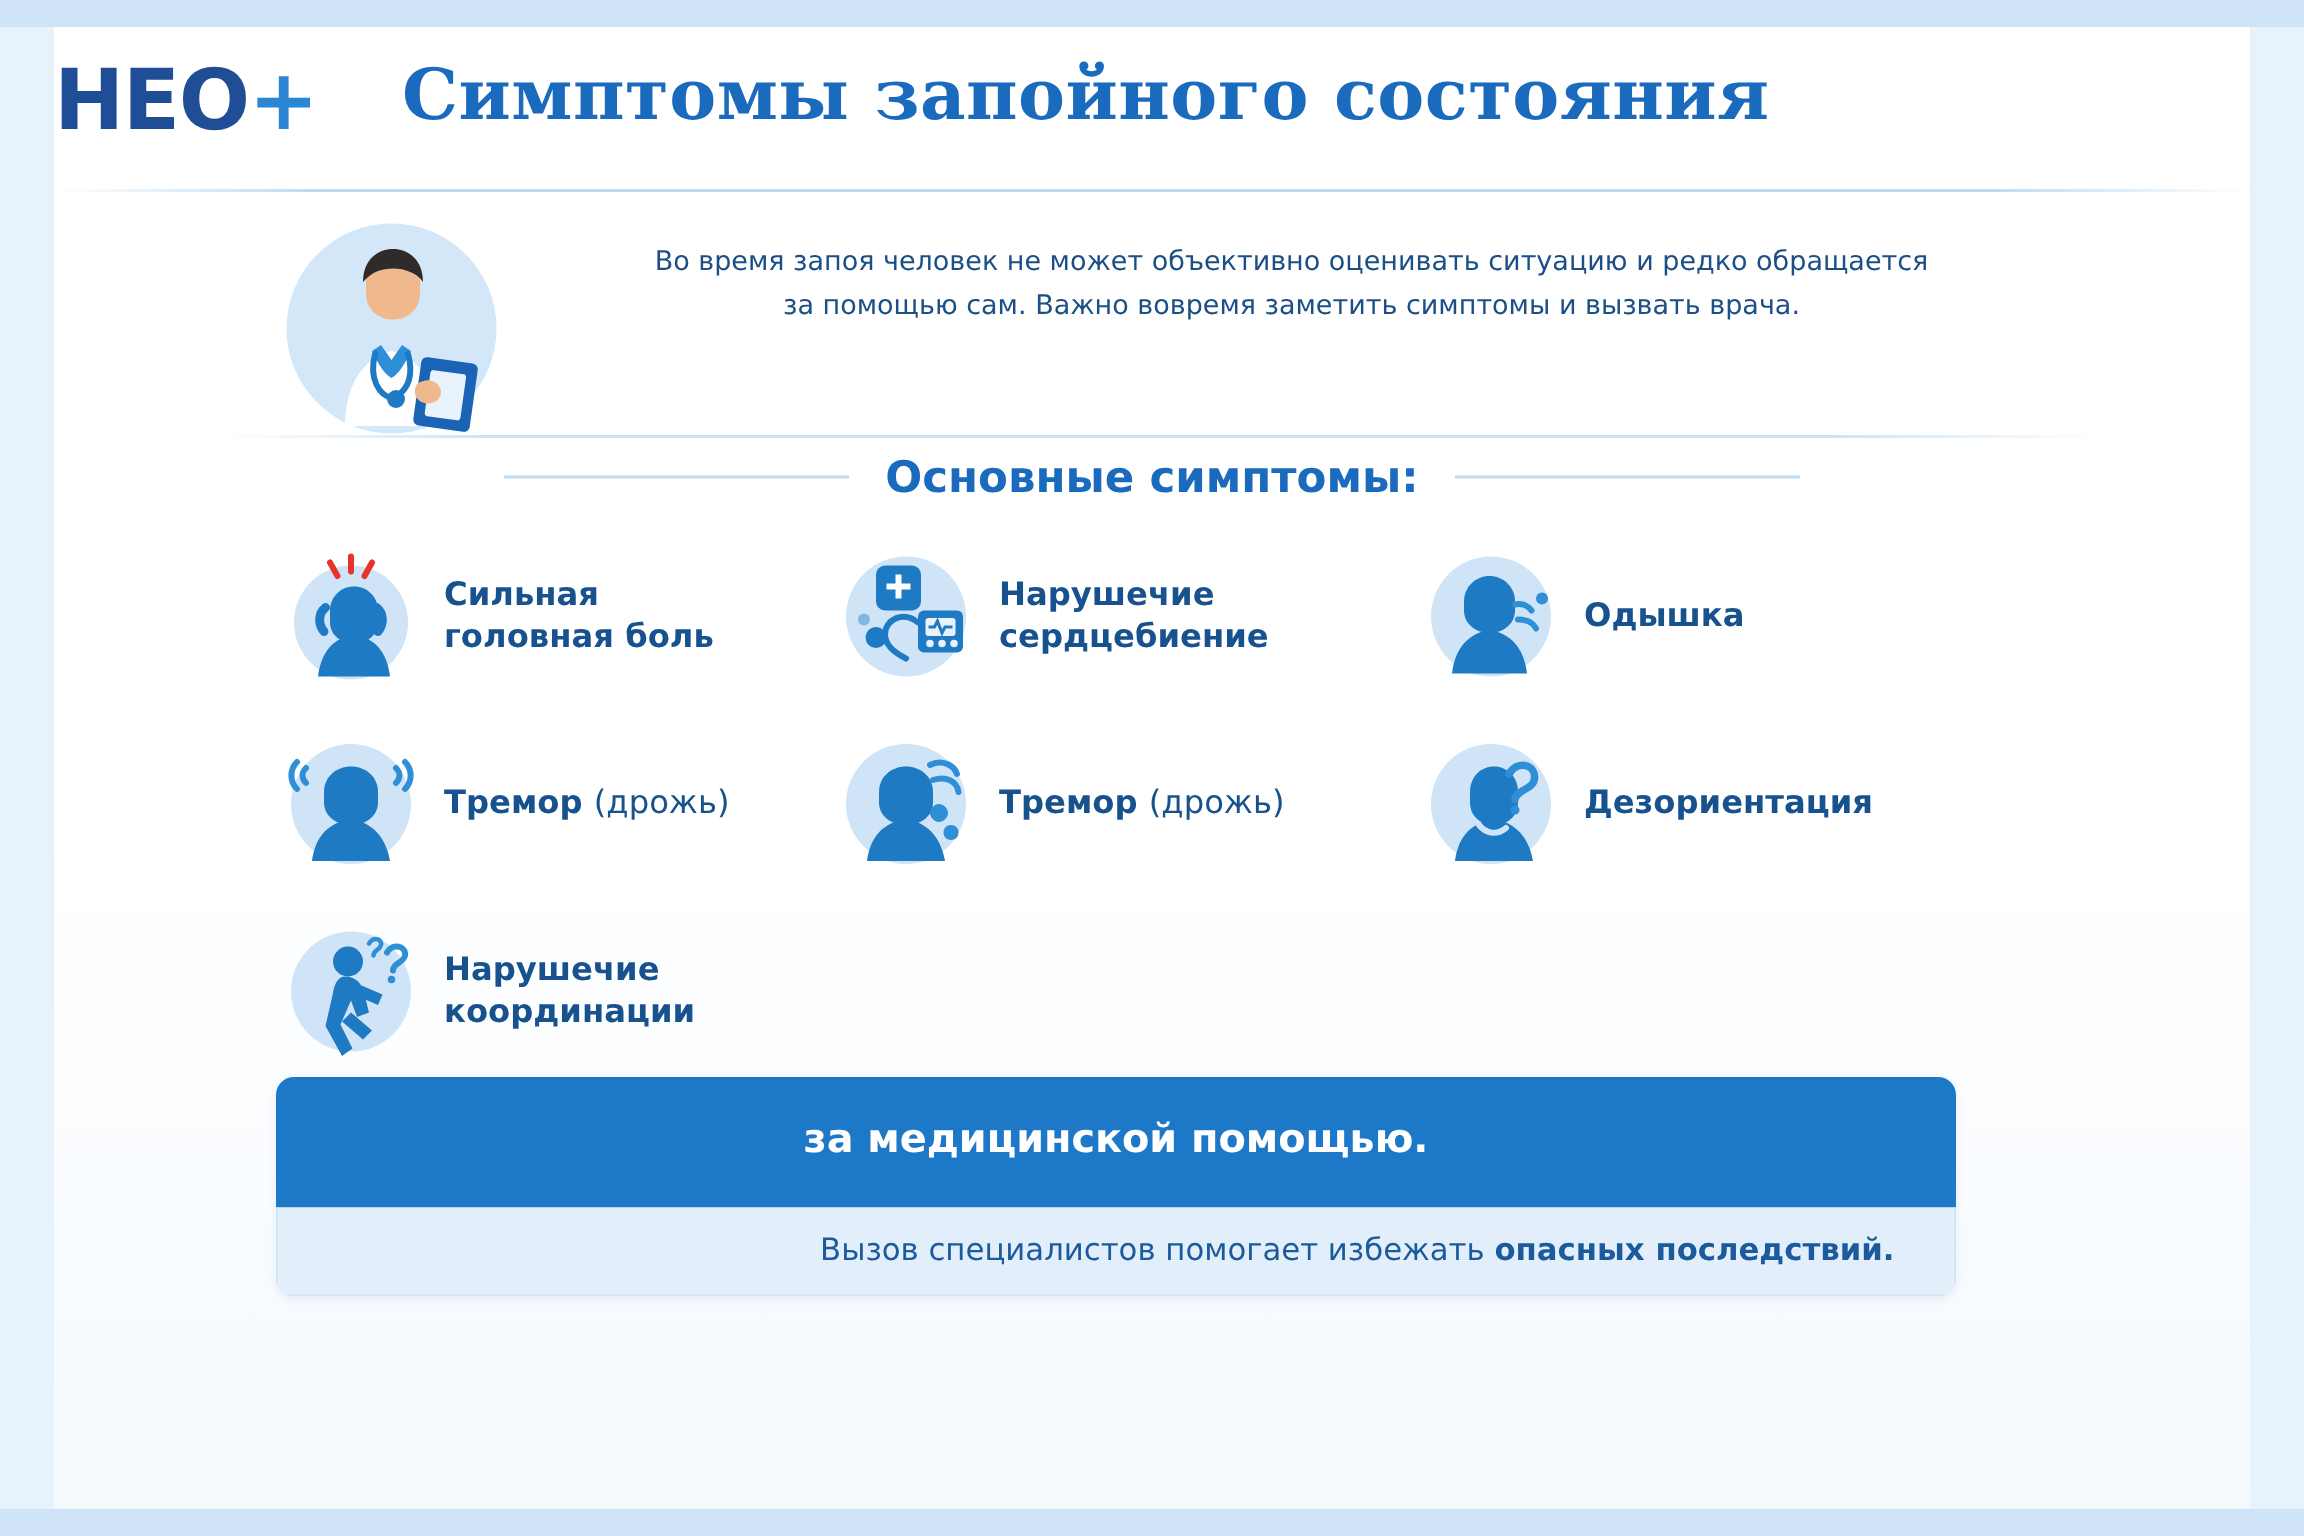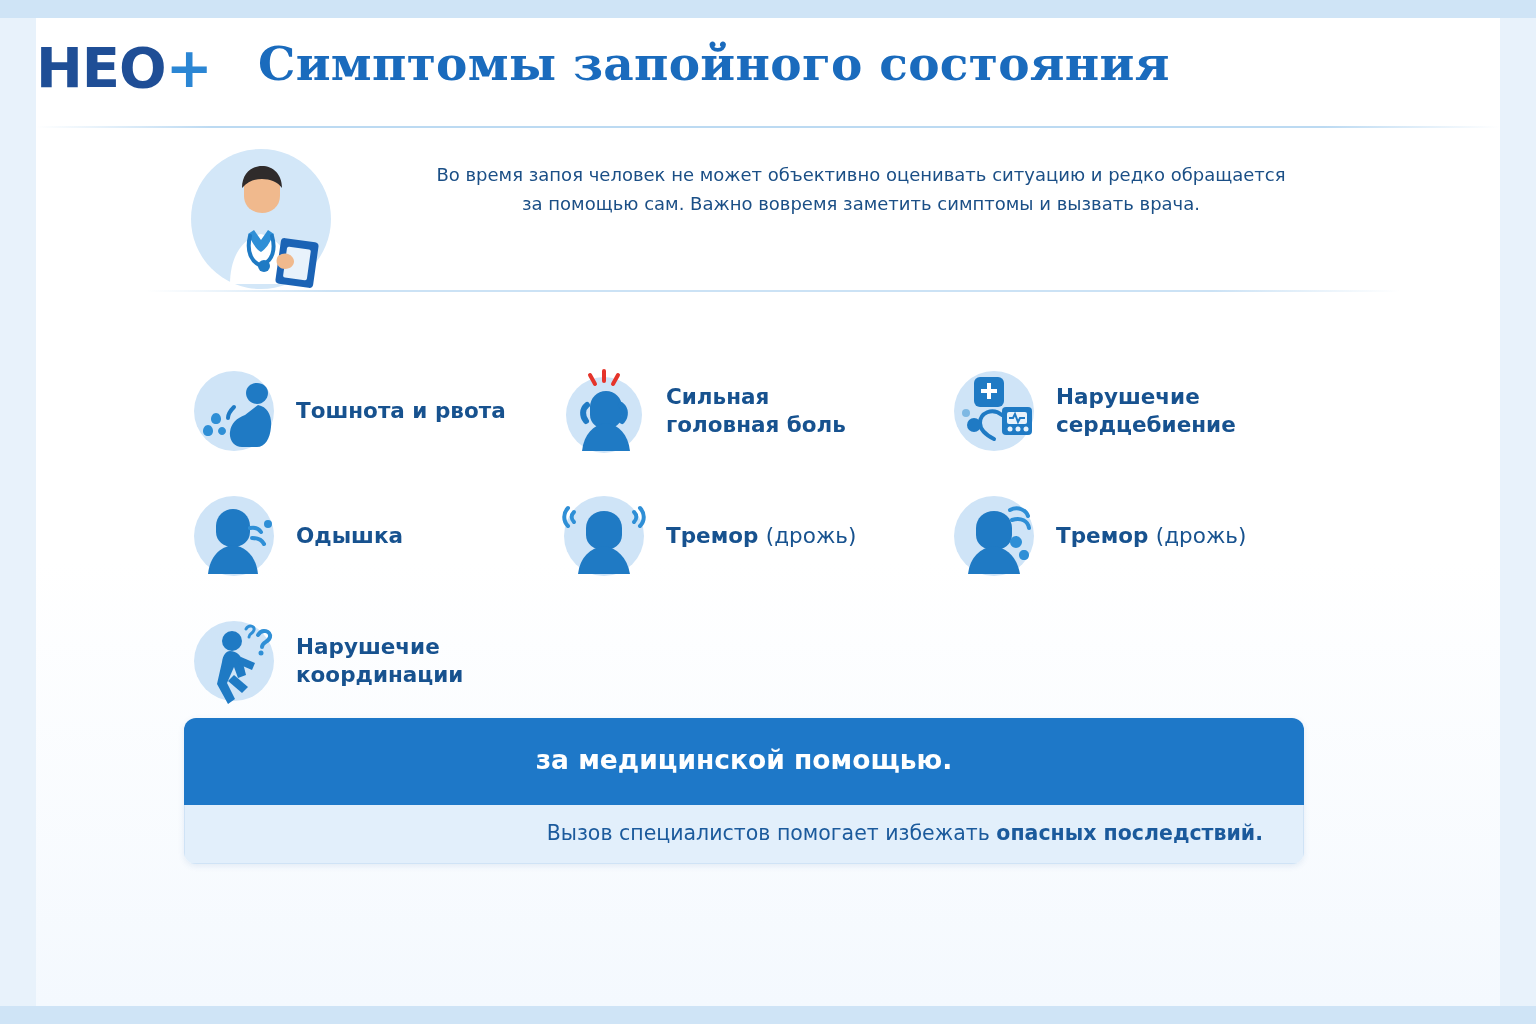--- a/index.html
+++ b/index.html
@@ -64,21 +64,21 @@
     color: #1f4e96;
     line-height: 1;
     font-family: "DejaVu Sans", sans-serif;
   }
   .logo .plus {
     color: #2b86d4;
     font-weight: 700;
   }
   .title {
     position: absolute;
-    left: 222px;
+    left: 232px;
     top: 18px;
     font-size: 47px;
     font-weight: 700;
     color: #1a6bbd;
     font-family: "DejaVu Serif", serif;
     letter-spacing: 0.3px;
   }
   .header-rule {
     position: absolute;
     left: 0; right: 0;
@@ -254,37 +254,28 @@
           <path d="M92 112c6-4 12-3 15 2 3 5-1 11-8 11-6 0-11-6-7-13z" fill="#f0b98d"></path>
         </svg>
       </div>
       <div class="intro-text">
         <div>Во время запоя человек не может объективно оценивать ситуацию и редко обращается</div>
         <div>за помощью сам. Важно вовремя заметить симптомы и вызвать врача.</div>
       </div>
     </div>
     <div class="intro-rule"></div>
 
+    <div class="section-head">
+      <span class="line"></span>
+      <span class="section-title">Основные симптомы:</span>
+      <span class="line"></span>
+    </div>
 
     <div class="grid">
 
-      <div class="sym">
-        <div class="icon-wrap">
-          <svg viewBox="0 0 96 96" width="96" height="96" aria-hidden="true">
-            <circle cx="48" cy="48" r="40" fill="#cfe4f7"></circle>
-            <path d="M60 30c0-6 5-10 11-10s11 4 11 10-5 11-11 11-11-5-11-11z" fill="#1f7ac4"></path>
-            <path d="M72 42c10 2 14 11 13 22-1 12-6 20-14 20H56c-8 0-13-7-12-15 1-9 7-14 15-17z" fill="#1f7ac4"></path>
-            <path d="M48 44c-3 3-6 7-6 11" stroke="#1f7ac4" stroke-width="4" fill="none" stroke-linecap="round"></path>
-            <path d="M30 50c3 0 5 3 5 6s-2 5-5 5-5-2-5-5 2-6 5-6z" fill="#2f8fd6"></path>
-            <path d="M22 62c3 0 5 3 5 6s-2 5-5 5-5-2-5-5 2-6 5-6z" fill="#2f8fd6"></path>
-            <path d="M36 64c2 0 4 2 4 4s-2 4-4 4-4-2-4-4 2-4 4-4z" fill="#2f8fd6"></path>
-          </svg>
-        </div>
-        <div class="label"><span>Тошнота и рвота</span></div>
-      </div>
 
       <div class="sym">
         <div class="icon-wrap">
           <svg viewBox="0 0 96 96" width="96" height="96" aria-hidden="true">
             <circle cx="48" cy="52" r="38" fill="#cfe4f7"></circle>
             <path d="M34 44c0-9 7-16 16-16s16 7 16 16v8c0 8-7 14-16 14s-16-6-16-14z" fill="#1f7ac4"></path>
             <path d="M26 88c2-17 11-26 24-28 13 2 22 11 24 28z" fill="#1f7ac4"></path>
             <path d="M30 58c-4-5-4-12 1-16" stroke="#1f7ac4" stroke-width="6" fill="none" stroke-linecap="round"></path>
             <path d="M66 58c4-5 4-12-1-16" stroke="#1f7ac4" stroke-width="6" fill="none" stroke-linecap="round"></path>
             <path d="M48 8v10" stroke="#e5342b" stroke-width="4" stroke-linecap="round"></path>
@@ -360,20 +351,33 @@
             <path d="M66 32c9-3 16 1 17 8" stroke="#2f8fd6" stroke-width="4" fill="none" stroke-linecap="round"></path>
             <path d="M70 48c3 0 6 3 6 6s-3 6-6 6-6-3-6-6 3-6 6-6z" fill="#2f8fd6"></path>
             <path d="M78 62c3 0 5 2 5 5s-2 5-5 5-5-2-5-5 2-5 5-5z" fill="#2f8fd6"></path>
           </svg>
         </div>
         <div class="label">
           <span>Тремор </span><span class="soft">(дрожь)</span>
         </div>
       </div>
 
+      <div class="sym">
+        <div class="icon-wrap">
+          <svg viewBox="0 0 96 96" width="96" height="96" aria-hidden="true">
+            <circle cx="48" cy="48" r="40" fill="#cfe4f7"></circle>
+            <path d="M34 40c0-10 7-17 16-17s16 7 16 17v7c0 9-7 15-16 15s-16-6-16-15z" fill="#1f7ac4"></path>
+            <path d="M24 86c2-17 12-26 26-28 13 2 23 11 26 28z" fill="#1f7ac4"></path>
+            <path d="M40 62c5 6 12 7 18 2" stroke="#cfe4f7" stroke-width="4" fill="none" stroke-linecap="round"></path>
+            <path d="M60 28c6-10 18-6 17 3-1 8-12 7-13 14" stroke="#2f8fd6" stroke-width="5" fill="none" stroke-linecap="round"></path>
+            <circle cx="64" cy="52" r="3" fill="#2f8fd6"></circle>
+          </svg>
+        </div>
+        <div class="label"><span>Дезориентация</span></div>
+      </div>
 
       <div class="sym">
         <div class="icon-wrap">
           <svg viewBox="0 0 96 96" width="96" height="96" aria-hidden="true">
             <circle cx="48" cy="48" r="40" fill="#cfe4f7"></circle>
             <circle cx="46" cy="28" r="10" fill="#1f7ac4"></circle>
             <path d="M44 38c7 0 12 5 13 12l3 12-8 3-4-11-7 16 8 16-7 5-11-20 5-22c1-7 4-11 8-11z" fill="#1f7ac4"></path>
             <path d="M55 44l14 6-3 7-14-6z" fill="#1f7ac4"></path>
             <path d="M48 62l14 12-6 6-14-12z" fill="#1f7ac4"></path>
             <path d="M72 22c4-7 13-4 12 2-1 5-8 5-8 10" stroke="#2f8fd6" stroke-width="4" fill="none" stroke-linecap="round"></path>

